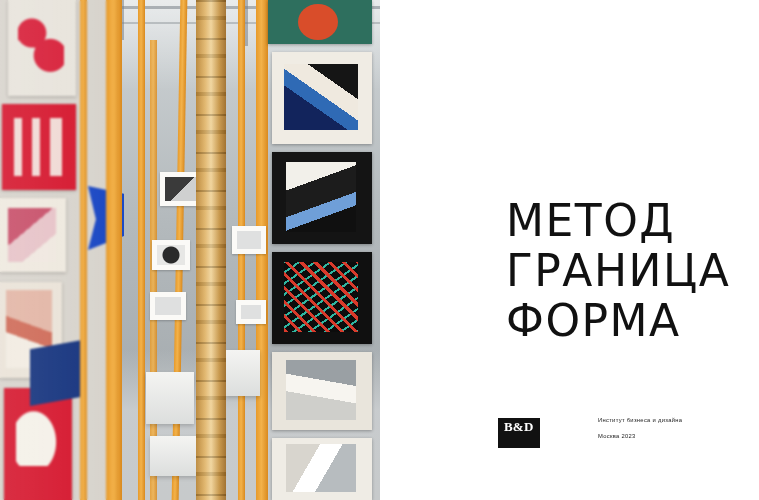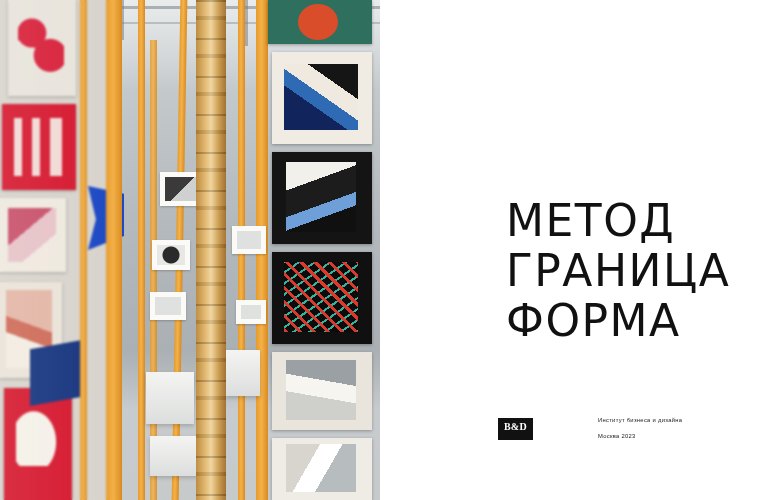--- a/index.html
+++ b/index.html
@@ -236,23 +236,23 @@
     color: #111;
     font-weight: 700;
   }
   .logo {
     position: absolute;
     left: 118px;
     top: 14px;
     background: #111111;
     color: #ffffff;
     font-weight: 700;
-    font-size: 10px;
+    font-size: 13px;
     letter-spacing: 0.2px;
-    padding: 3px 6px 8px 6px;
+    padding: 3px 6px 16px 6px;
     line-height: 11px;
     font-family: "Liberation Serif", serif;
   }
   .f-col-3 {
     position: absolute;
     left: 218px;
     top: 13px;
     width: 150px;
   }
   .f-pub {

